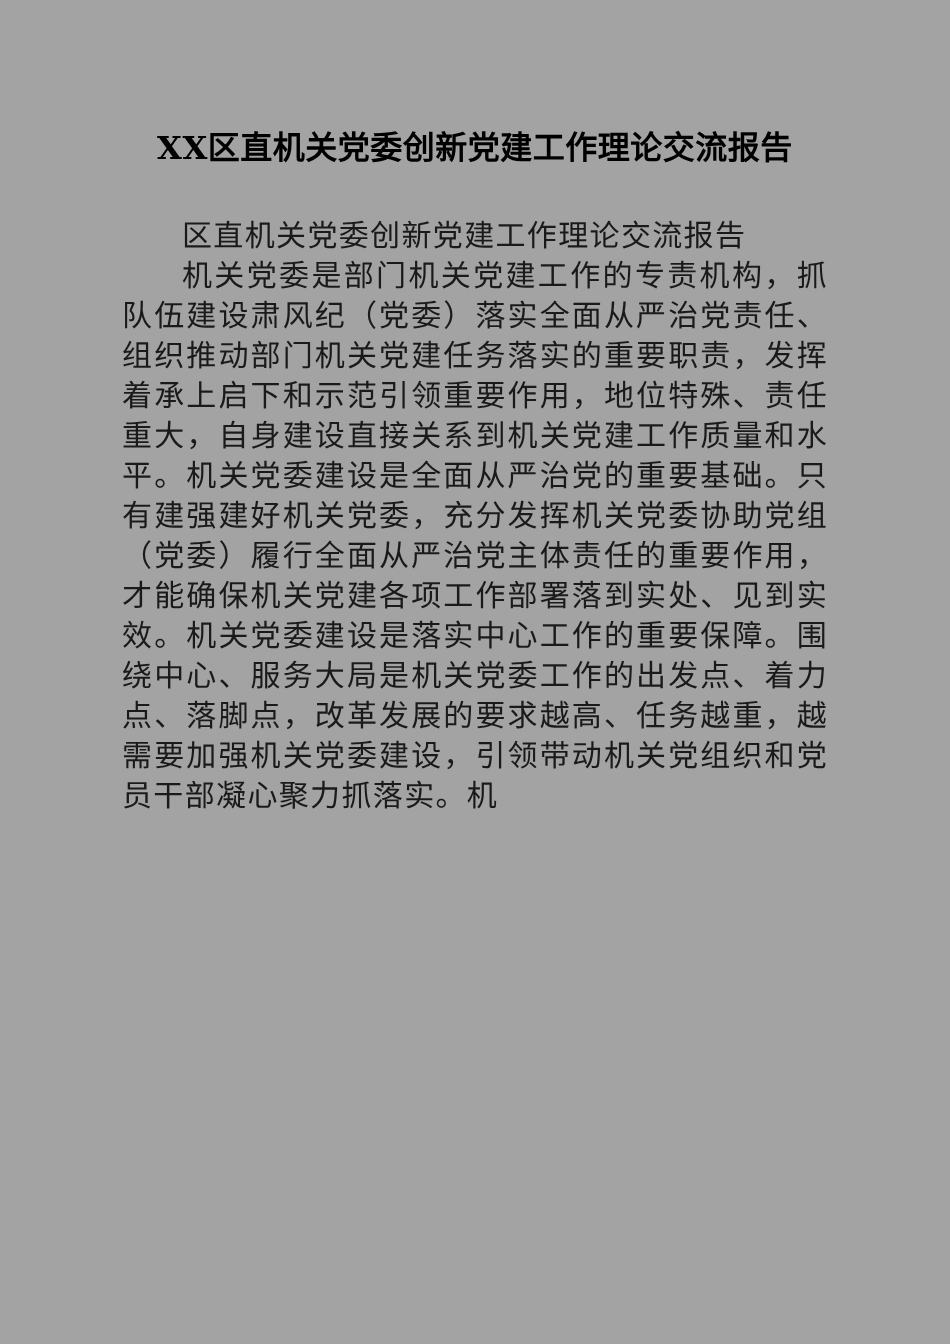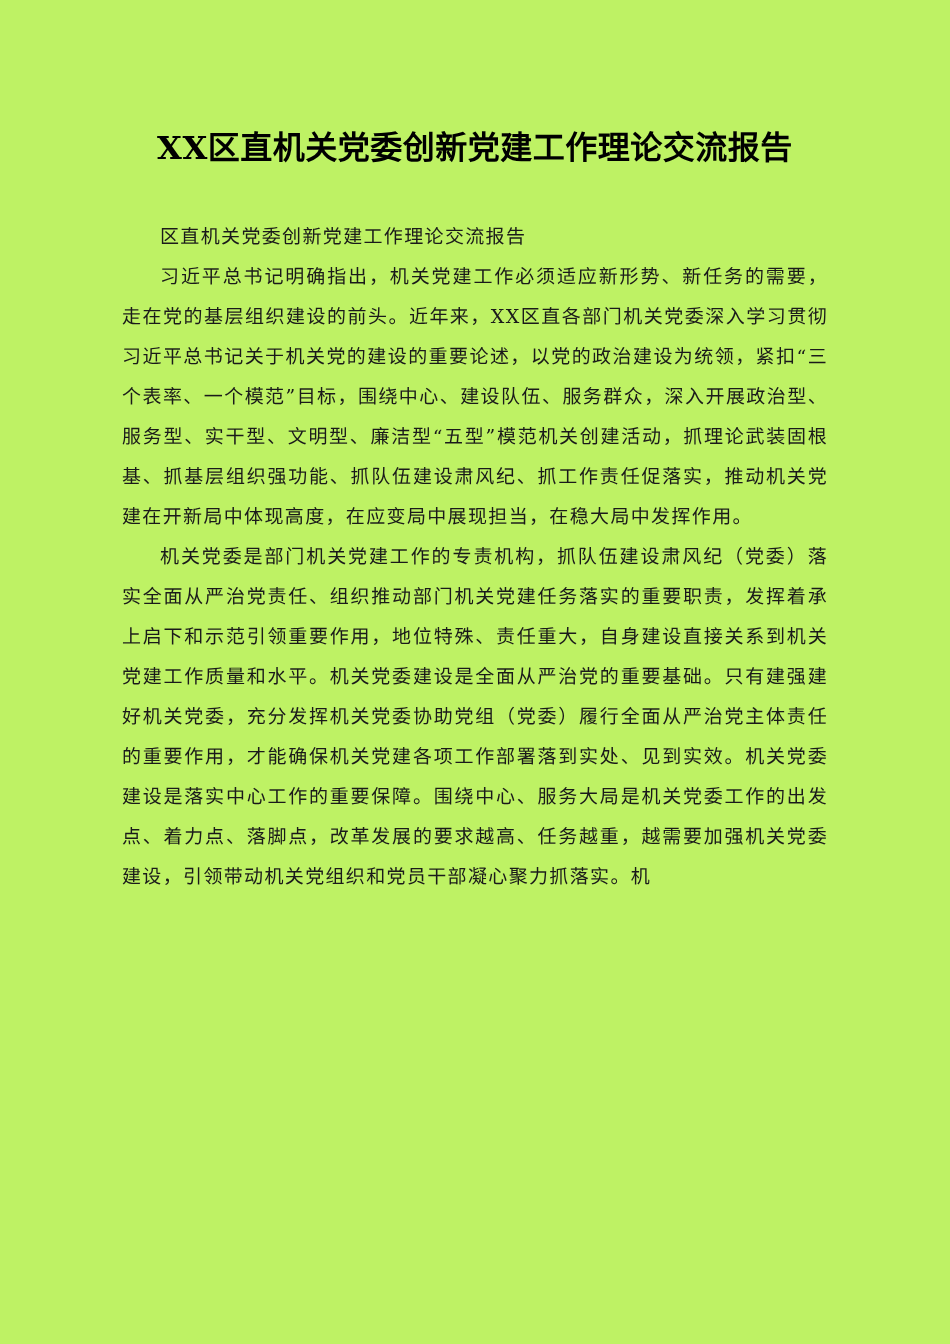--- a/index.html
+++ b/index.html
@@ -17,21 +17,21 @@
     color: #000000;
     -webkit-font-smoothing: antialiased;
   }
 
   .page {
     position: absolute;
     left: 0;
     top: 0;
     width: 950px;
     height: 1344px;
-    background: #bef264;
+    background: #a3a3a3;
     box-sizing: border-box;
   }
 
   .content {
     position: absolute;
     left: 122px;
     top: 126px;
     width: 706px;
   }
 
@@ -50,21 +50,21 @@
     transform-origin: center center;
   }
 
   .title-gap {
     height: 46px;
   }
 
   
   .body-block {
     font-family: "DejaVu Serif", "Liberation Serif", serif;
-    font-size: 19px;
+    font-size: 30px;
     line-height: 40px;
     color: #1a1a1a;
     text-align: justify;
     text-justify: inter-character;
     letter-spacing: 1.35px;
     font-weight: 400;
   }
 
   .body-block p {
     margin: 0;
@@ -87,21 +87,20 @@
   <div class="content">
 
     <h1 class="doc-title">XX区直机关党委创新党建工作理论交流报告</h1>
 
     <div class="title-gap"></div>
 
     <div class="body-block">
 
       <p>区直机关党委创新党建工作理论交流报告</p>
 
-      <p>习近平总书记明确指出，机关党建工作必须适应新形势、新任务的需要，走在党的基层组织建设的前头。近年来，XX区直各部门机关党委深入学习贯彻习近平总书记关于机关党的建设的重要论述，以党的政治建设为统领，紧扣“三个表率、一个模范”目标，围绕中心、建设队伍、服务群众，深入开展政治型、服务型、实干型、文明型、廉洁型“五型”模范机关创建活动，抓理论武装固根基、抓基层组织强功能、抓队伍建设肃风纪、抓工作责任促落实，推动机关党建在开新局中体现高度，在应变局中展现担当，在稳大局中发挥作用。</p>
 
       <p>机关党委是部门机关党建工作的专责机构，抓队伍建设肃风纪（党委）落实全面从严治党责任、组织推动部门机关党建任务落实的重要职责，发挥着承上启下和示范引领重要作用，地位特殊、责任重大，自身建设直接关系到机关党建工作质量和水平。机关党委建设是全面从严治党的重要基础。只有建强建好机关党委，充分发挥机关党委协助党组（党委）履行全面从严治党主体责任的重要作用，才能确保机关党建各项工作部署落到实处、见到实效。机关党委建设是落实中心工作的重要保障。围绕中心、服务大局是机关党委工作的出发点、着力点、落脚点，改革发展的要求越高、任务越重，越需要加强机关党委建设，引领带动机关党组织和党员干部凝心聚力抓落实。机</p>
 
     </div>
 
   </div>
 
 </div>
 
 </body></html>

